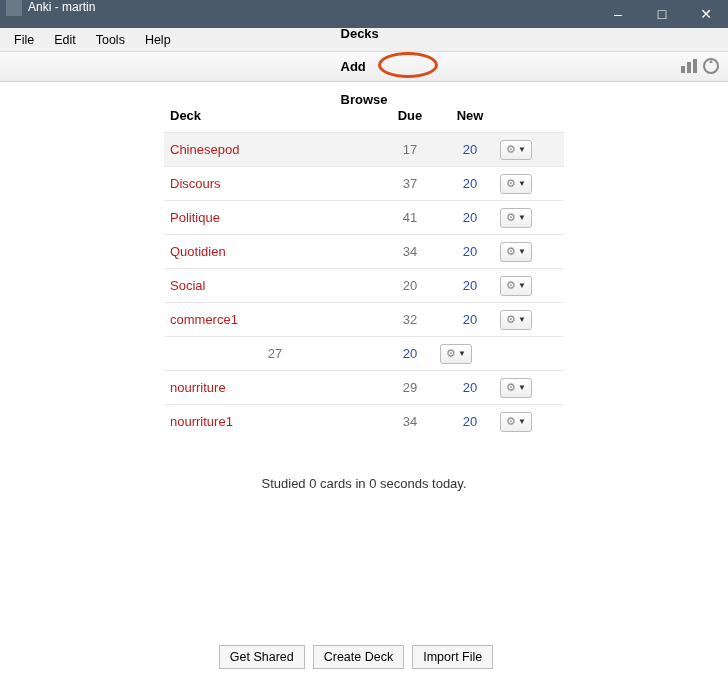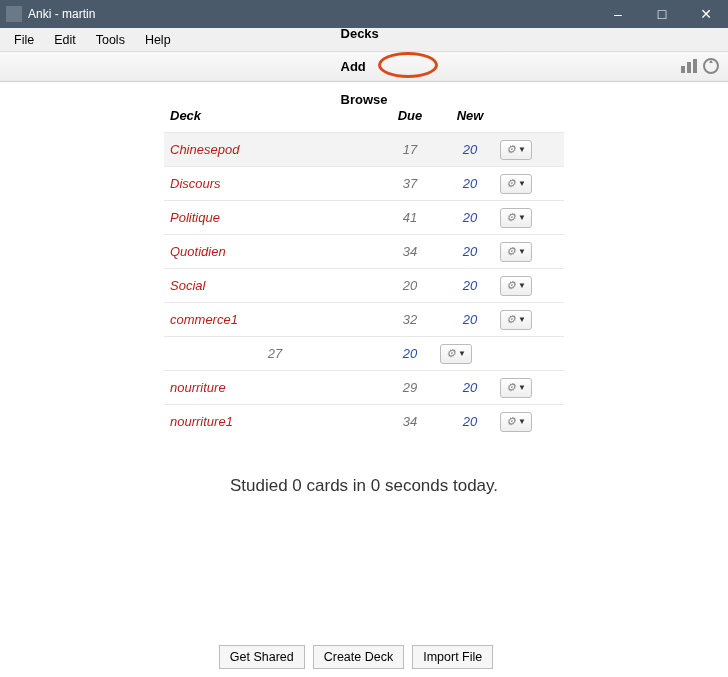--- a/index.html
+++ b/index.html
@@ -10,21 +10,21 @@
       height: 677px;
       background: #fff;
       overflow: hidden;
       color: #000;
     }
     .titlebar {
       background: #4a5a6a;
       color: #fff;
       height: 28px;
       display: flex;
-      align-items: center;
+      align-items: flex-start;
       padding: 0 0 0 6px;
     }
     .titlebar .app-icon {
       width: 16px; height: 16px; background: #6b7885; margin-right: 6px;
       display:inline-block;
     }
     .titlebar .title { font-size: 12px; flex: 0 0 auto; }
     .titlebar .spacer { flex: 1; }
     .win-controls { display: flex; height: 100%; }
     .win-btn {
@@ -78,21 +78,20 @@
     .right-icons svg { cursor:pointer; }
 
     .content {
       padding: 16px 0 0 0;
       height: calc(100% - 28px - 24px - 30px - 40px);
       overflow:auto;
     }
     .deck-table {
       width: 400px;
       margin: 0 auto;
-      font-style: italic;
     }
     .deck-header, .deck-row {
       display: grid;
       grid-template-columns: 210px 60px 60px 50px;
       align-items: center;
       height: 34px;
       padding-left: 6px;
     }
     .deck-header { font-weight: bold; }
     .deck-header .col-deck { }
@@ -113,21 +112,21 @@
       gap:2px;
       cursor:pointer;
     }
     .gear-btn .gear { font-size:11px; color:#888; }
     .gear-btn .arrow { font-size:8px; color:#333; }
 
     .summary {
       text-align:center;
       margin-top: 38px;
       color:#333;
-      font-size:17px;
+      font-size:13px;
     }
 
     .footer {
       position: absolute;
       bottom: 8px;
       left:0; right:16px;
       display:flex;
       justify-content:center;
       gap:8px;
     }

